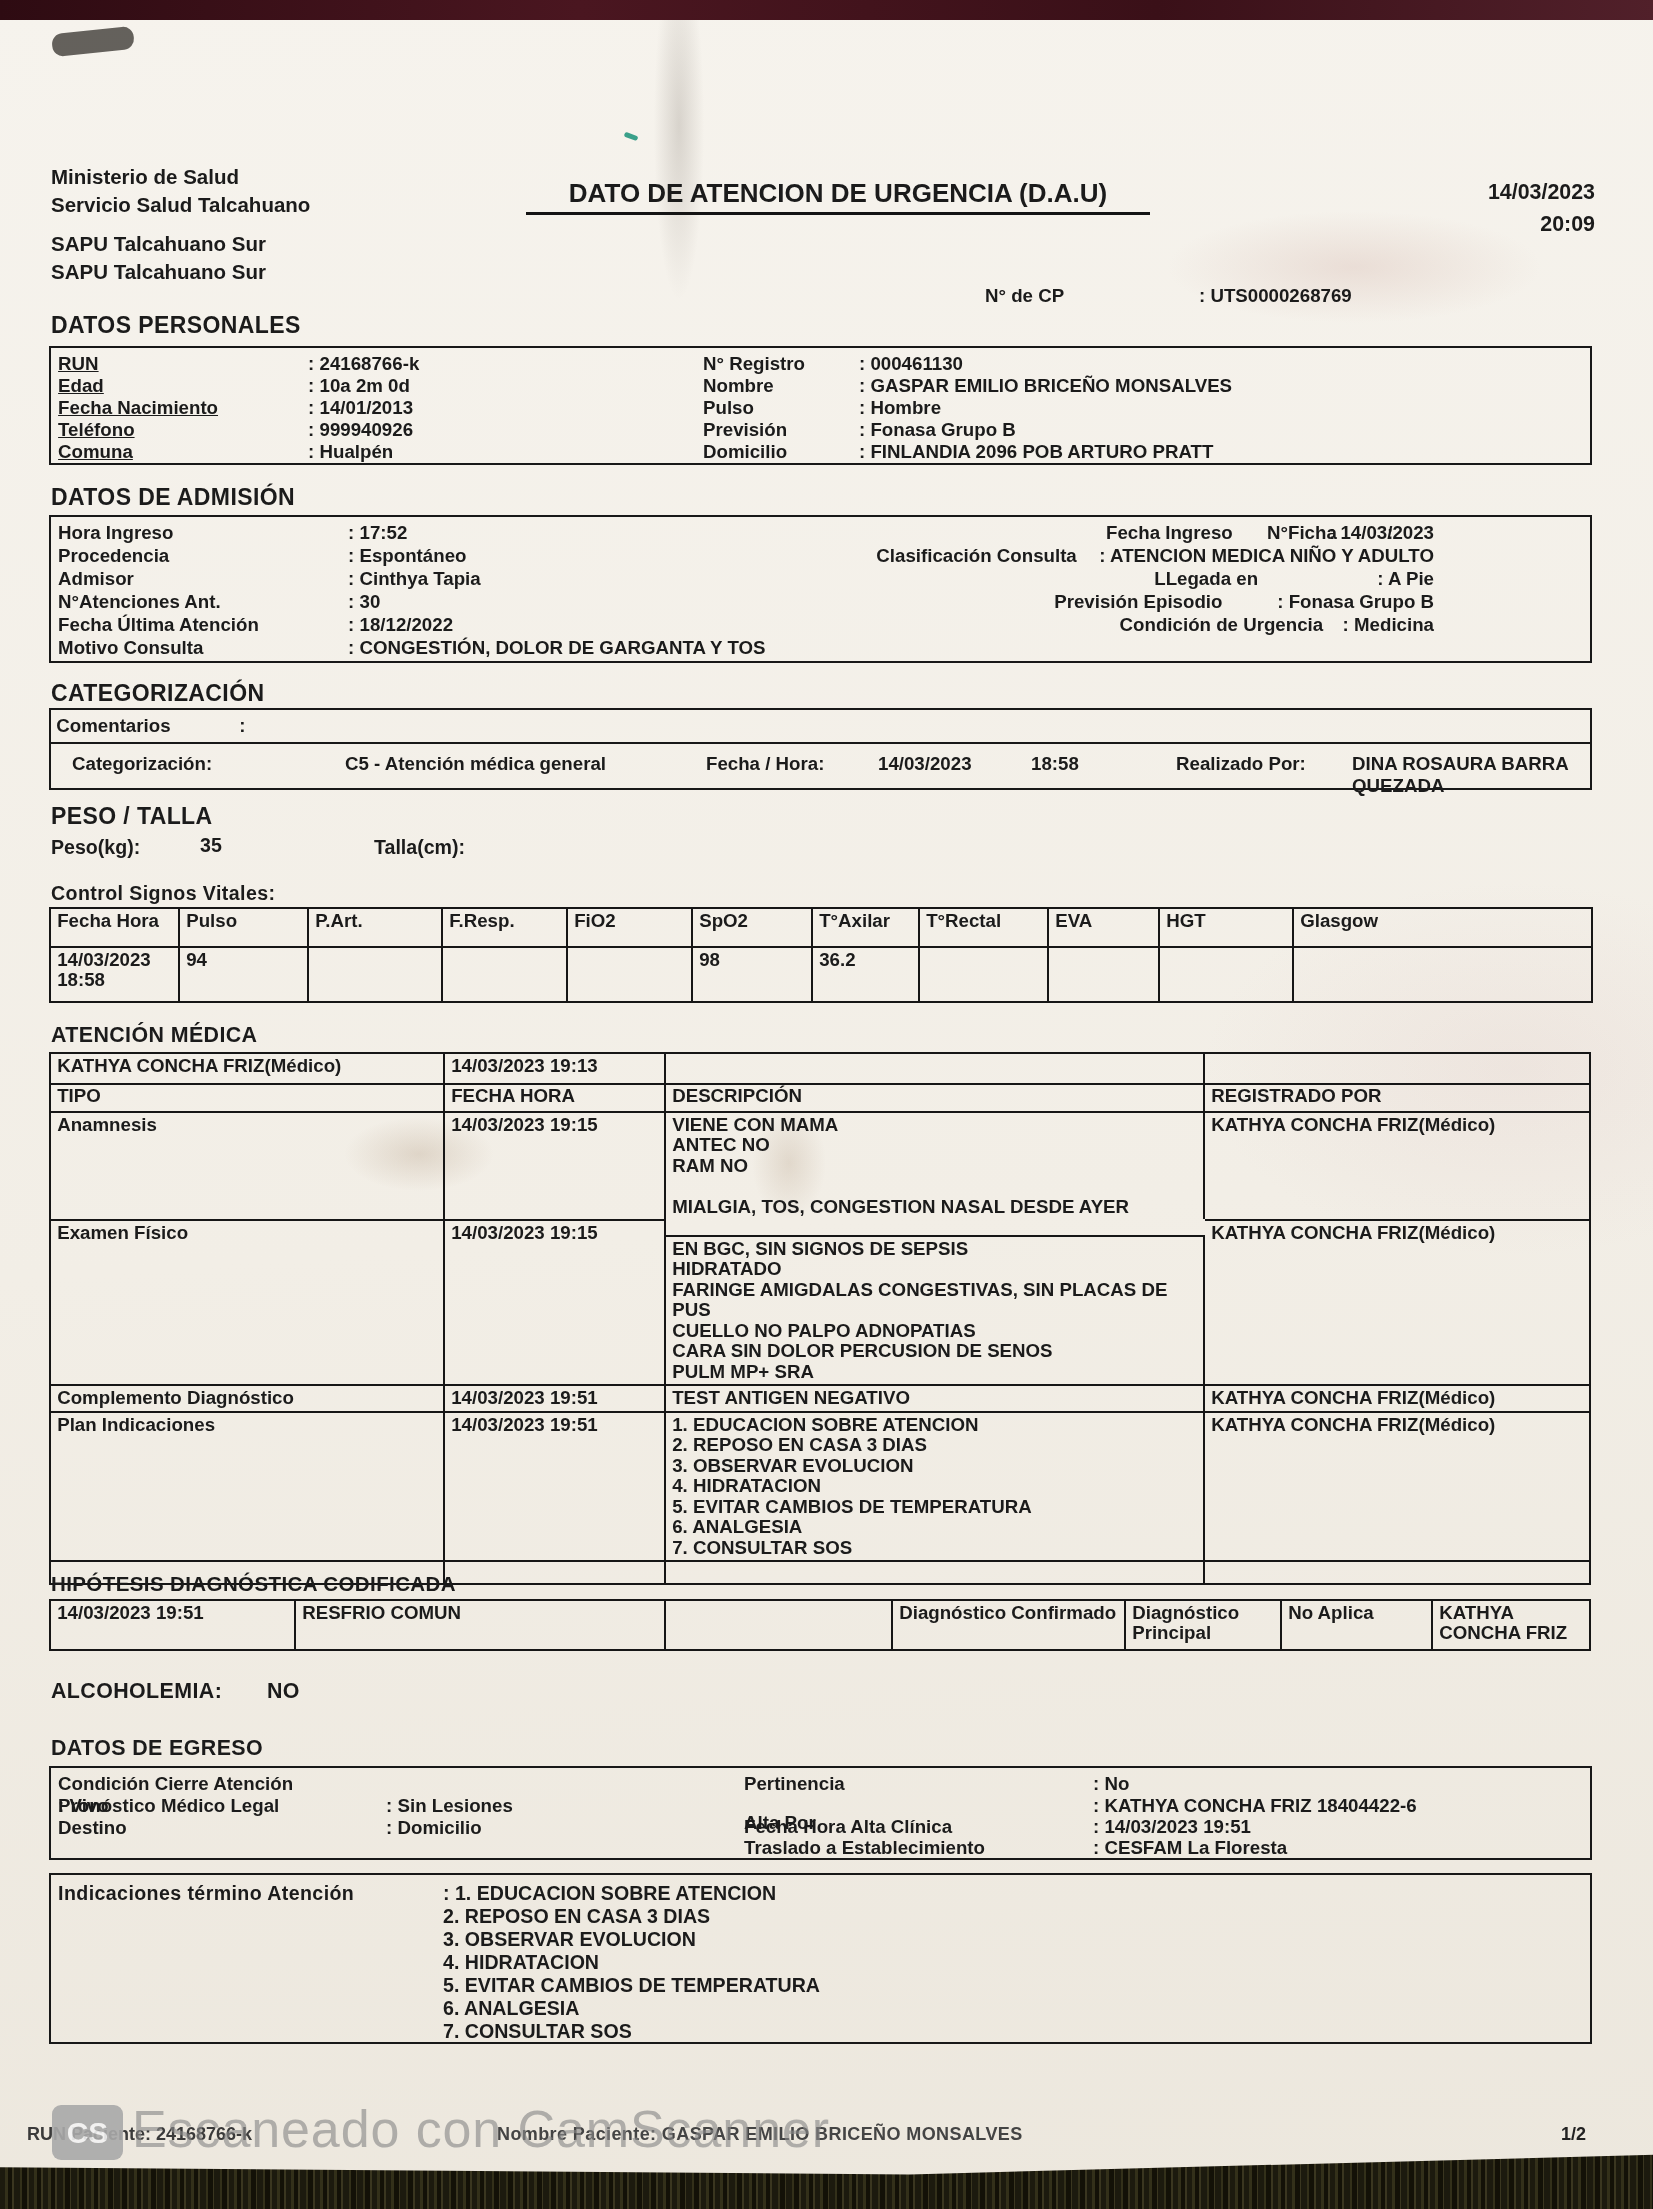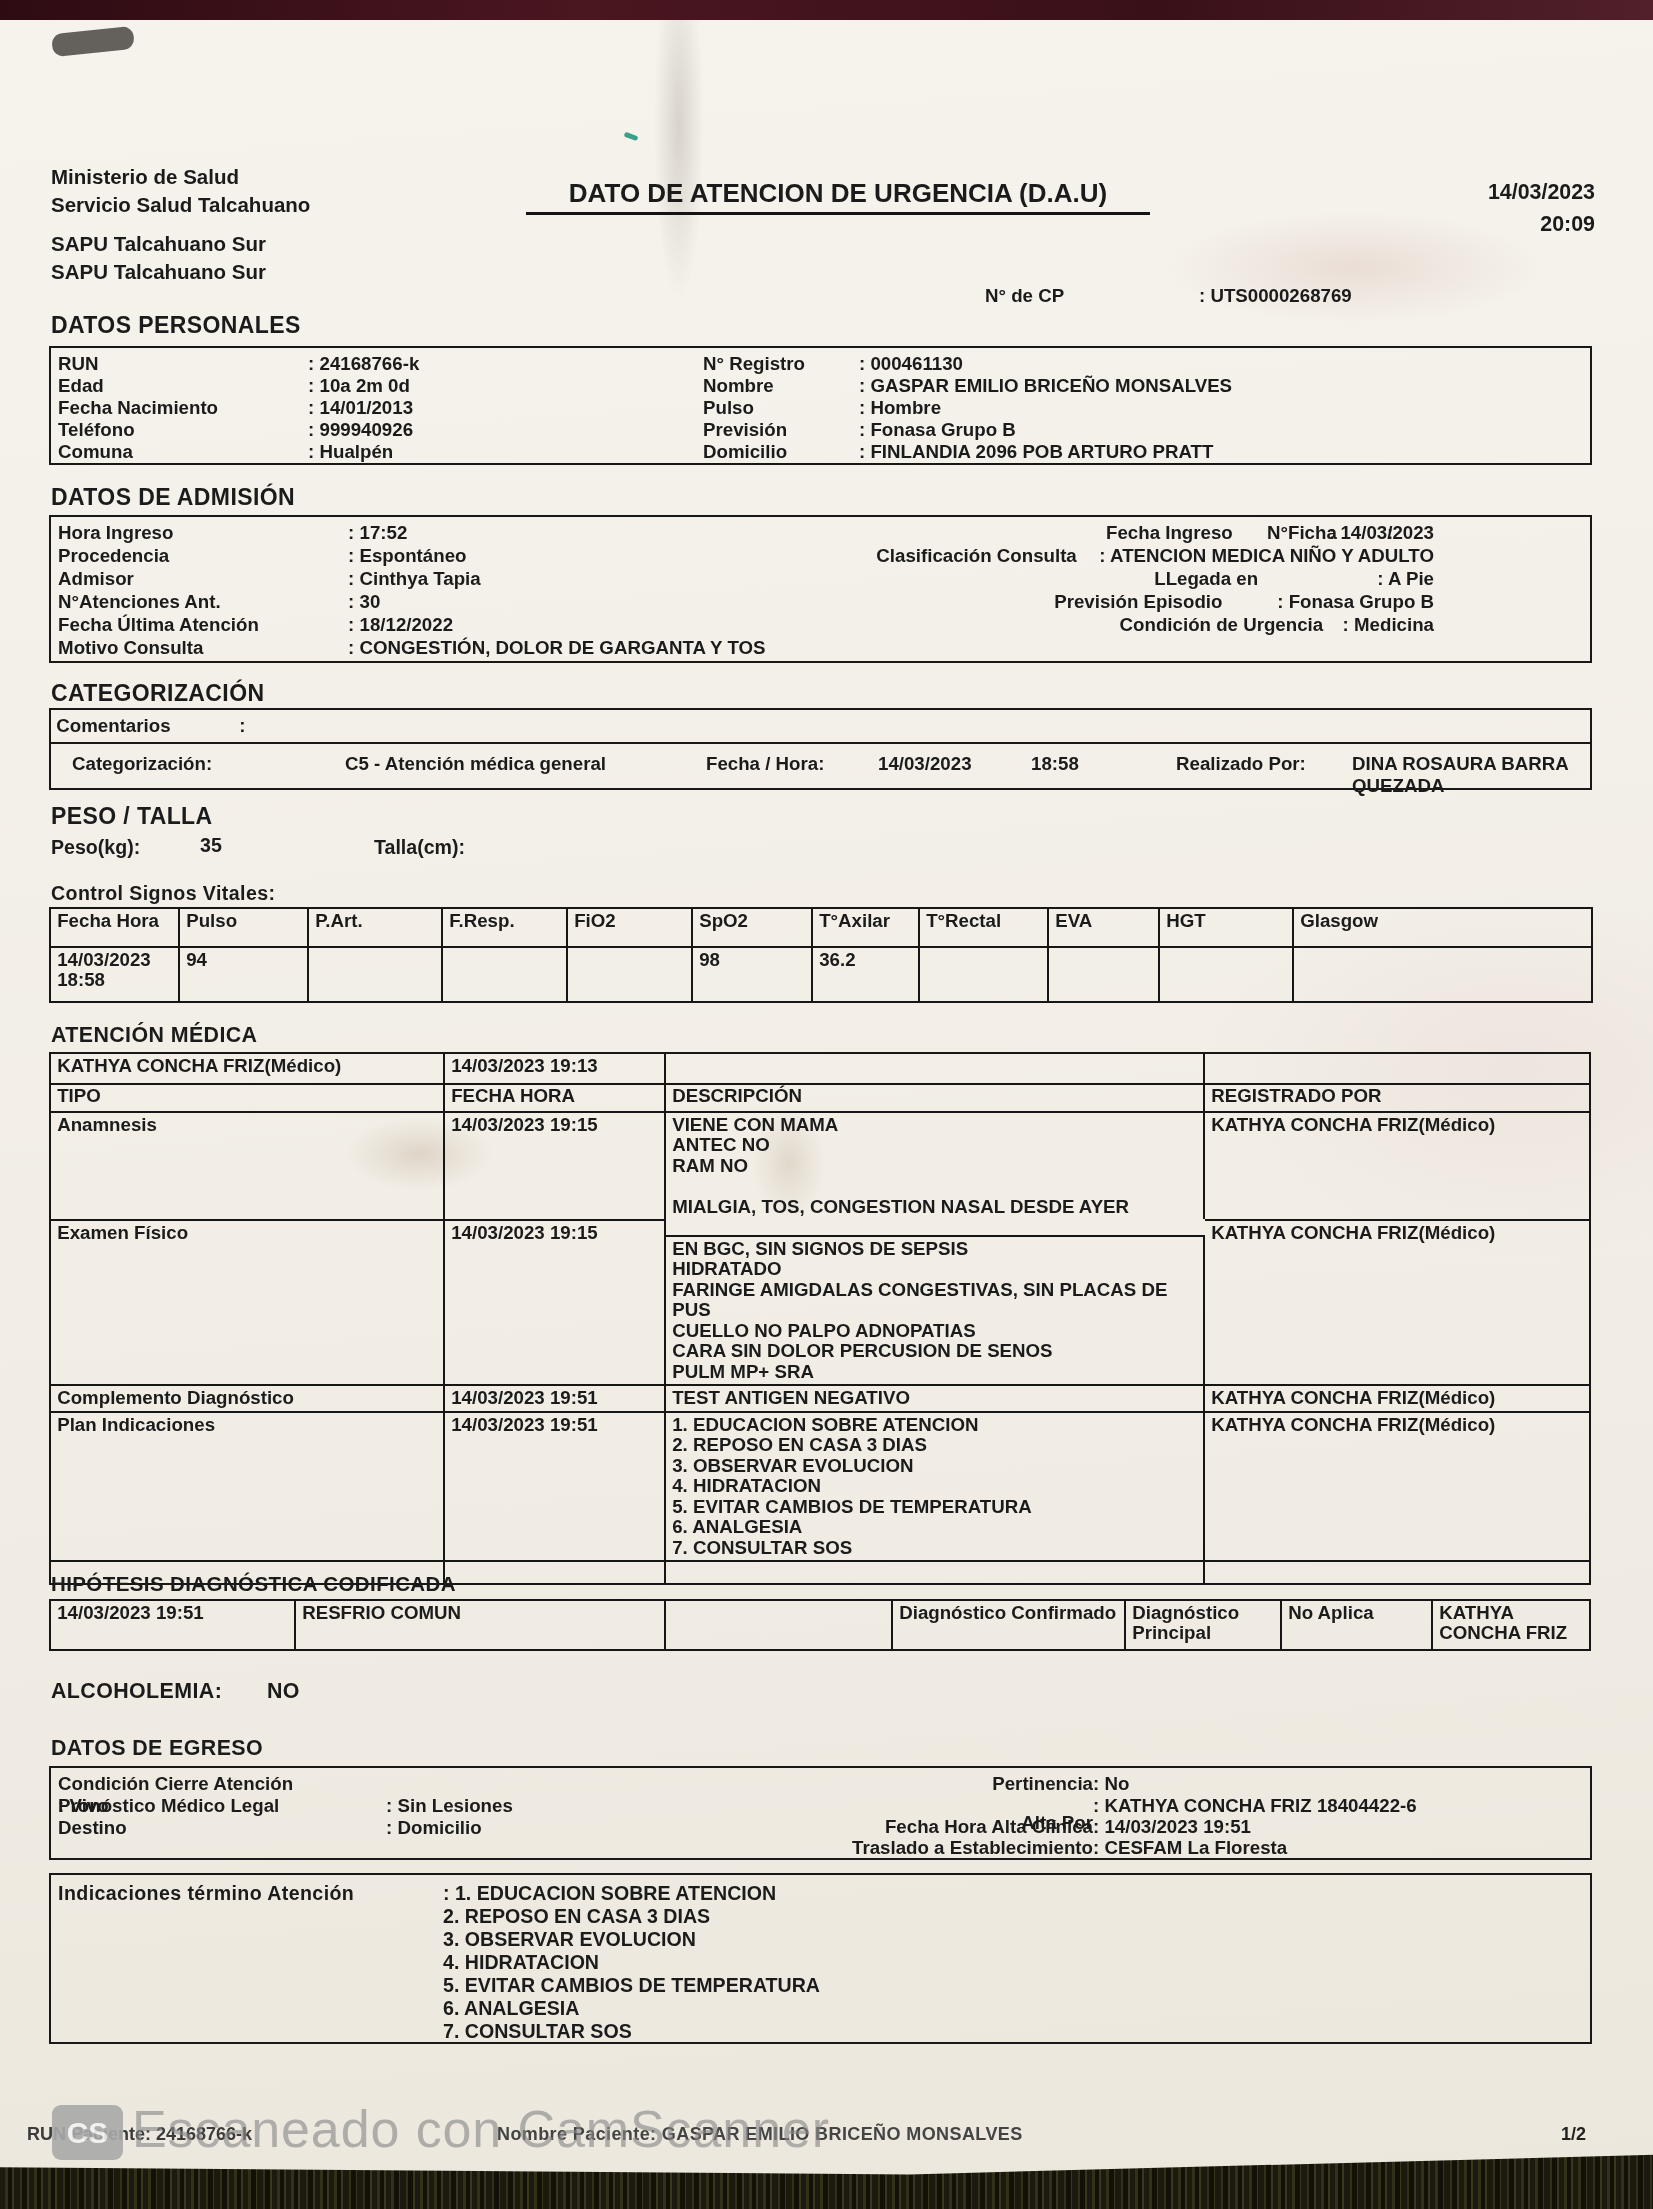--- a/index.html
+++ b/index.html
@@ -41,21 +41,21 @@
   .doc-title { position:absolute; left:526px; top:178px; width:624px; text-align:center;
     font-size:26px; font-weight:700; border-bottom:3.6px solid #141414; padding-bottom:2.7px; }
   .scan-date { position:absolute; right:59px; top:176px; text-align:right; font-size:21.4px; font-weight:700; line-height:32px; }
 
   .cp-row { position:absolute; left:985px; top:285px; }
   .cp-row .lbl { width:214px; }
 
   
   .pers-left { position:absolute; left:7.1px; top:4.5px; width:637px; }
   .pers-left .lv { height:22px; }
-  .pers-left .lbl { width:250px; }
+  .pers-left .lbl { width:250px;text-decoration:underline; }
   .pers-right { position:absolute; left:652px; top:4.5px; width:882px; }
   .pers-right .lv { height:22px; }
   .pers-right .lbl { width:156px; }
 
   
   .adm-left { position:absolute; left:7.1px; top:4.5px; width:1519px; }
   .adm-left .lv { height:23px; white-space:nowrap; }
   .adm-left .lbl { width:290px; }
   .adm-mid { position:absolute; left:652px; top:4.5px; width:731px; }
   .adm-mid .lv { height:23px; white-space:nowrap;justify-content:flex-end; }
@@ -361,21 +361,21 @@
         </div>
       <div class="lv" style="height:22px;">
           <span class="lbl" style="width:328px;">Pronóstico Médico Legal</span>
           <span class="val">Sin Lesiones</span>
         </div>
       <div class="lv" style="height:22px;">
           <span class="lbl" style="width:328px;">Destino</span>
           <span class="val">Domicilio</span>
         </div>
     </div>
-    <div style="position:absolute; left:693px; top:5.3px; width:842px;text-align:right;">
+    <div style="position:absolute; left:693px; top:5.3px; width:842px;">
       <div class="lv" style="height:21.4px;">
           <span class="lbl" style="width:349px;">Pertinencia</span>
           <span class="val">No</span>
         </div>
       <div class="lv" style="height:21.4px;">
           <span class="lbl" style="width:349px;margin-top:17px;">Alta Por</span>
           <span class="val">KATHYA CONCHA FRIZ 18404422-6</span>
         </div>
       <div class="lv" style="height:21.4px;">
           <span class="lbl" style="width:349px;">Fecha Hora Alta Clínica</span>

